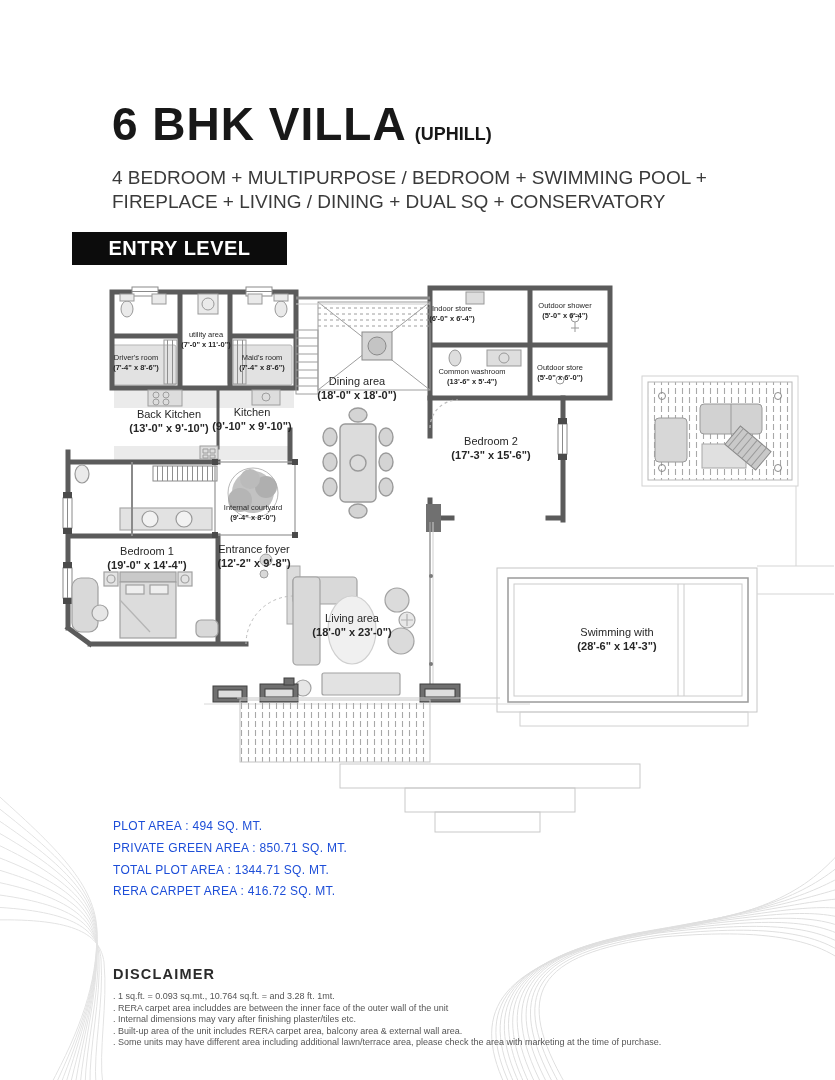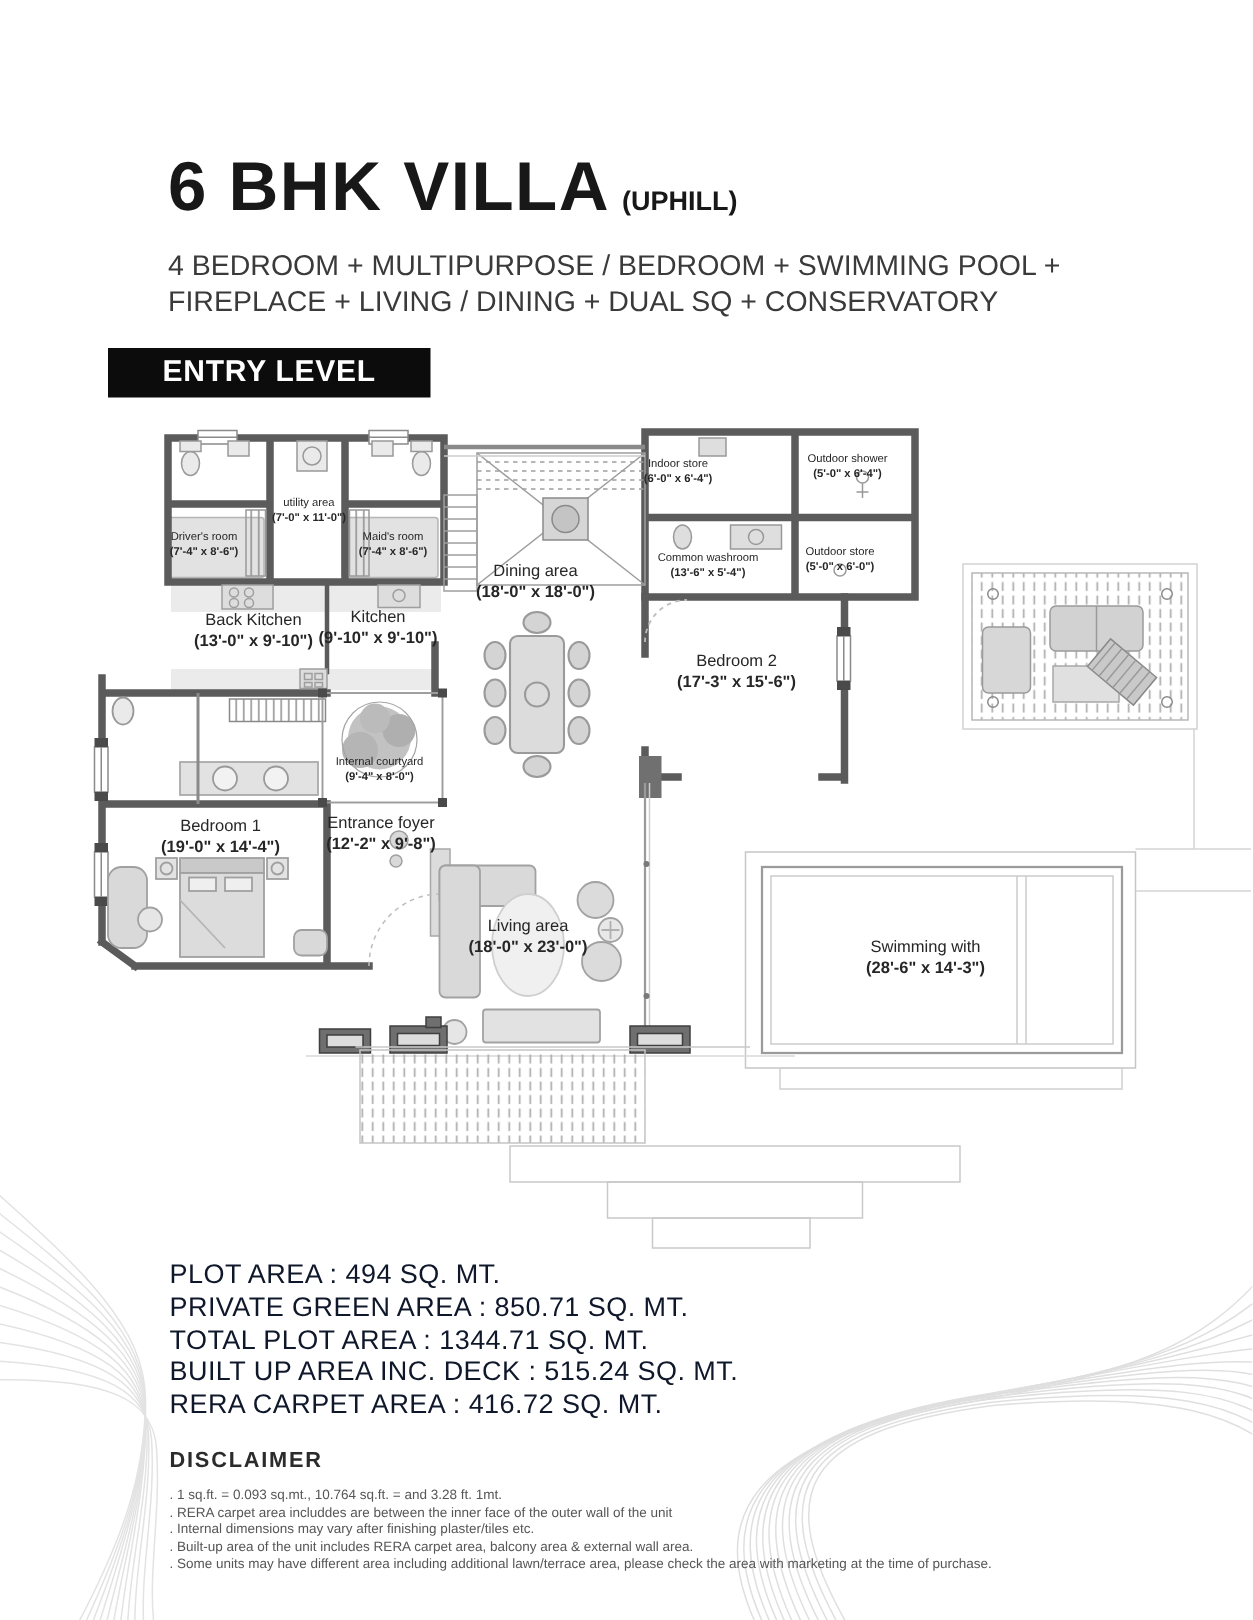--- a/index.html
+++ b/index.html
@@ -11,21 +11,21 @@
   .title .suffix{font-size:18px;letter-spacing:0;margin-left:8px;}
   .subtitle{margin-top:6px;font-size:19px;color:#3a3a3a;line-height:24px;font-weight:400;white-space:nowrap;}
   .level-banner{position:absolute;left:60px;top:232px;width:215px;height:33px;background:#0c0c0c;color:#ffffff;
         display:flex;align-items:center;justify-content:center;font-size:20px;font-weight:bold;letter-spacing:.5px;z-index:4;margin-left:12px;}
   .room-label{position:absolute;transform:translate(-50%,-50%);text-align:center;z-index:3;color:#262626;
         line-height:1.3;white-space:nowrap;}
   .room-label .nm{display:block;font-weight:normal;}
   .room-label .dm{display:block;font-weight:bold;}
   .room-label.lg{font-size:11px;}
   .room-label.sm{font-size:7.5px;}
-  .areas{position:absolute;left:113px;top:839px;font-size:18px;line-height:21.8px;color:#0f172a;letter-spacing:.3px;z-index:4;}
+  .areas{position:absolute;left:113px;top:816px;font-size:12px;line-height:21.8px;color:#1d4ed8;letter-spacing:.3px;z-index:4;}
   .disclaimer{position:absolute;left:113px;top:950px;z-index:4;}
   .disclaimer .d-title{font-size:14.5px;font-weight:bold;letter-spacing:1.2px;color:#2b2b2b;margin-top:16px;}
   .disclaimer .d-lines{margin-top:9px;font-size:9px;line-height:11.5px;color:#565656;}
 </style>
 </head>
 <body>
 
 <div class="page">
 
   <svg width="835" height="1080" viewBox="0 0 835 1080" aria-hidden="true">
@@ -364,21 +364,20 @@
   </div>
   <div class="room-label lg" style="left:617px;top:639px">
     <span class="nm">Swimming with</span>
       <span class="dm">(28'-6" x 14'-3")</span>
   </div>
 
   <div class="areas">
     <div>PLOT AREA : 494 SQ. MT.</div>
     <div>PRIVATE GREEN AREA : 850.71 SQ. MT.</div>
     <div>TOTAL PLOT AREA : 1344.71 SQ. MT.</div>
-    <div>BUILT UP AREA INC. DECK : 515.24 SQ. MT.</div>
     <div>RERA CARPET AREA : 416.72 SQ. MT.</div>
   </div>
 
   <div class="disclaimer">
     <div class="d-title">DISCLAIMER</div>
     <div class="d-lines">
       <div>. 1 sq.ft. = 0.093 sq.mt., 10.764 sq.ft. = and 3.28 ft. 1mt.</div>
       <div>. RERA carpet area includdes are between the inner face of the outer wall of the unit</div>
       <div>. Internal dimensions may vary after finishing plaster/tiles etc.</div>
       <div>. Built-up area of the unit includes RERA carpet area, balcony area &amp; external wall area.</div>

